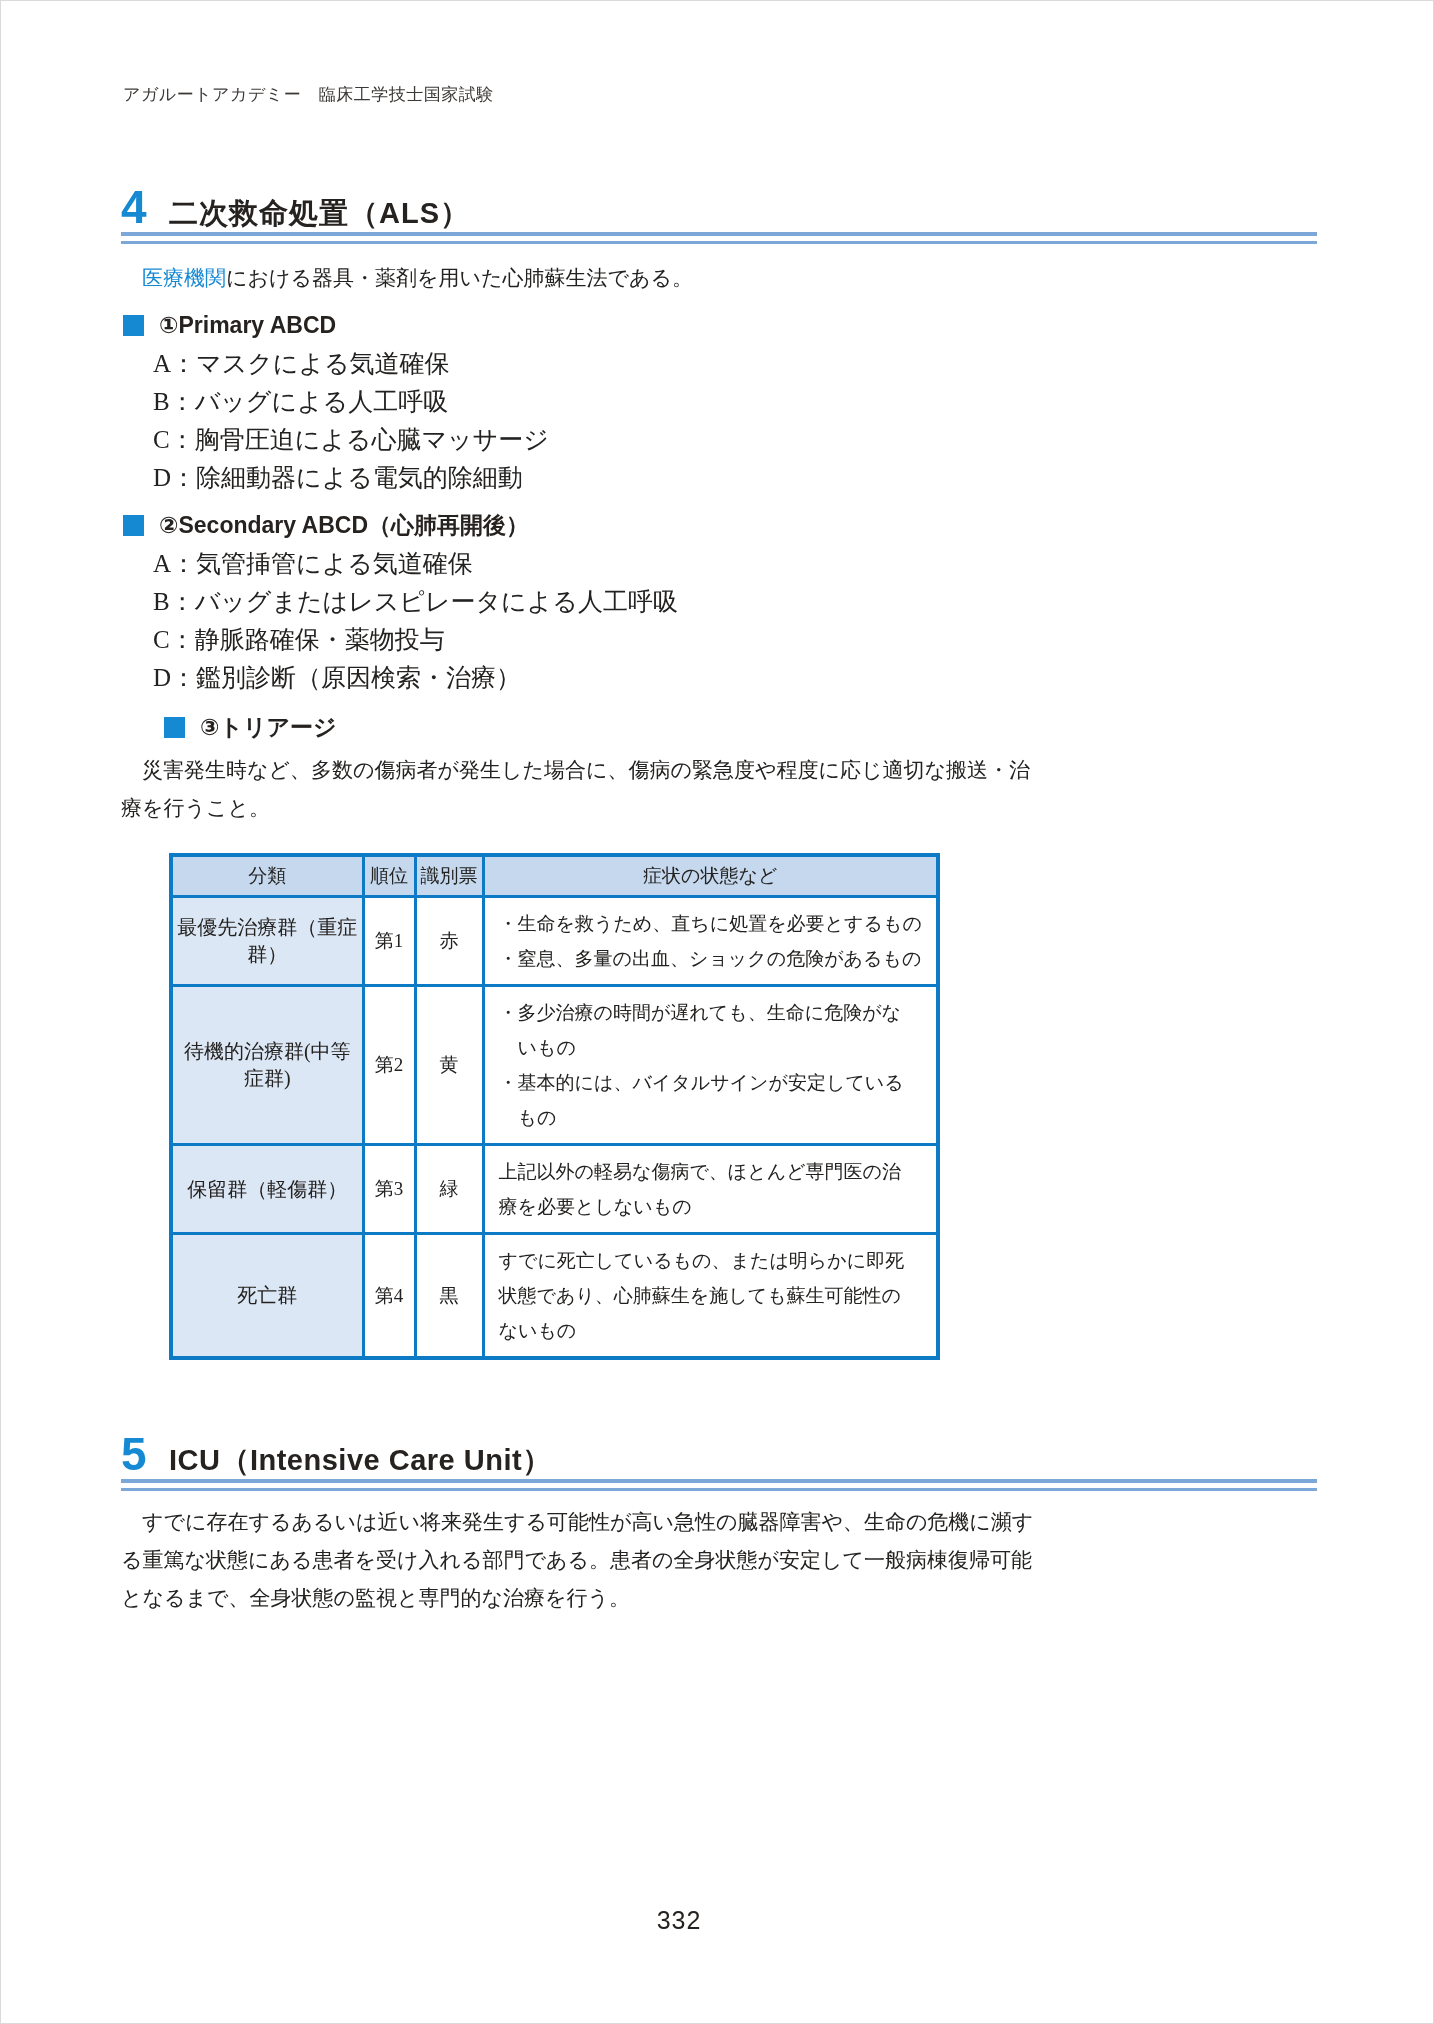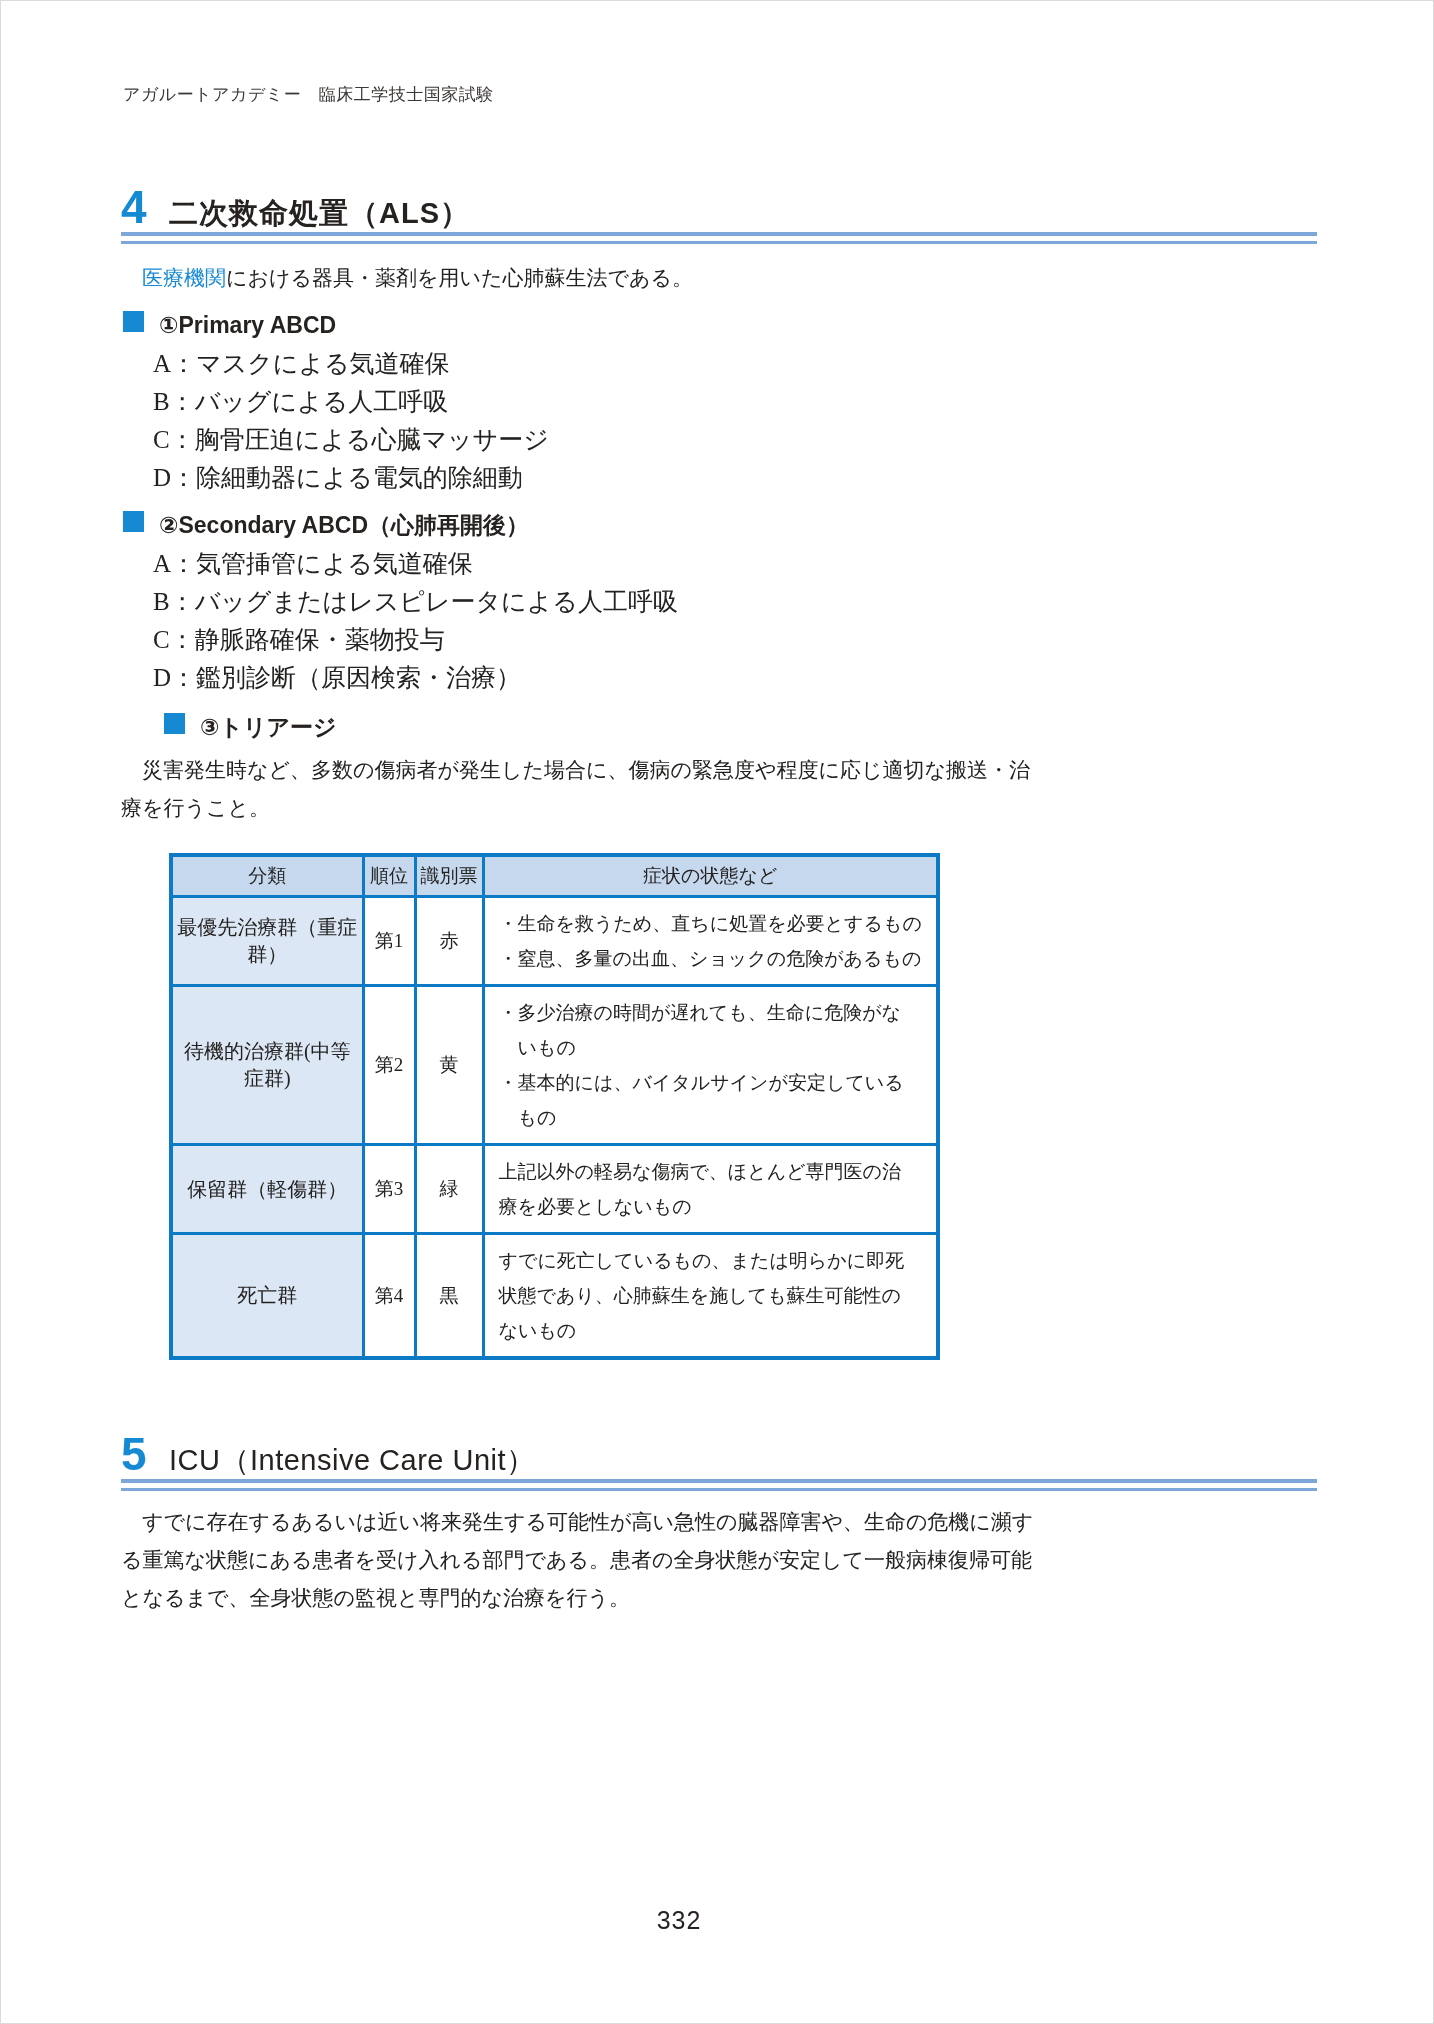--- a/index.html
+++ b/index.html
@@ -28,38 +28,38 @@
   .sec-num {
     font-family:"Liberation Sans","DejaVu Sans",sans-serif;
     font-size:46px; font-weight:800; line-height:44px;
     color:#1689d3; width:48px; flex:0 0 48px;
   }
   .sec-title {
     font-family:"Liberation Sans","DejaVu Sans",sans-serif;
     font-size:29px; font-weight:800; line-height:44px;
     color:#262220; letter-spacing:1px; white-space:pre;
   }
-  .sec-title.lat { font-weight:400; letter-spacing:0.5px; }
+  .sec-title.lat { font-weight:700; letter-spacing:0.5px; }
   .rule {
     margin-top:3px; height:5px;
     border-top:4px solid #7da7d8;
     border-bottom:3px solid #7da7d8;
   }
 
   .para { margin:0; }
   .intro-para { margin:15px 0 0 120px; }
   .triage-para { margin:10px 0 0 120px; }
   .icu-para { margin:12px 0 0 120px; }
   .jline { font-size:21px; line-height:38px; white-space:pre; }
   .indent1 { padding-left:21px; }
   .hl { color:#1689d3; }
 
   .subhead {
     margin:14px 0 0 122px;
-    display:flex; align-items:flex-start; gap:15px; height:28px;
+    display:flex; align-items:center; gap:15px; height:28px;
   }
   .subhead.third { margin-top:16px;padding-left:41px; }
   .bullet { width:21px; height:21px; background:#1689d3; flex:0 0 21px; }
   .subhead-text {
     font-family:"Liberation Sans","DejaVu Sans",sans-serif;
     font-size:23px; font-weight:800; line-height:28px; color:#262220; white-space:pre;
   }
 
   .abcd { list-style:none; margin:6px 0 0 152px; padding:0; }
   .abcd li { font-size:25px; line-height:38px; white-space:pre; }

